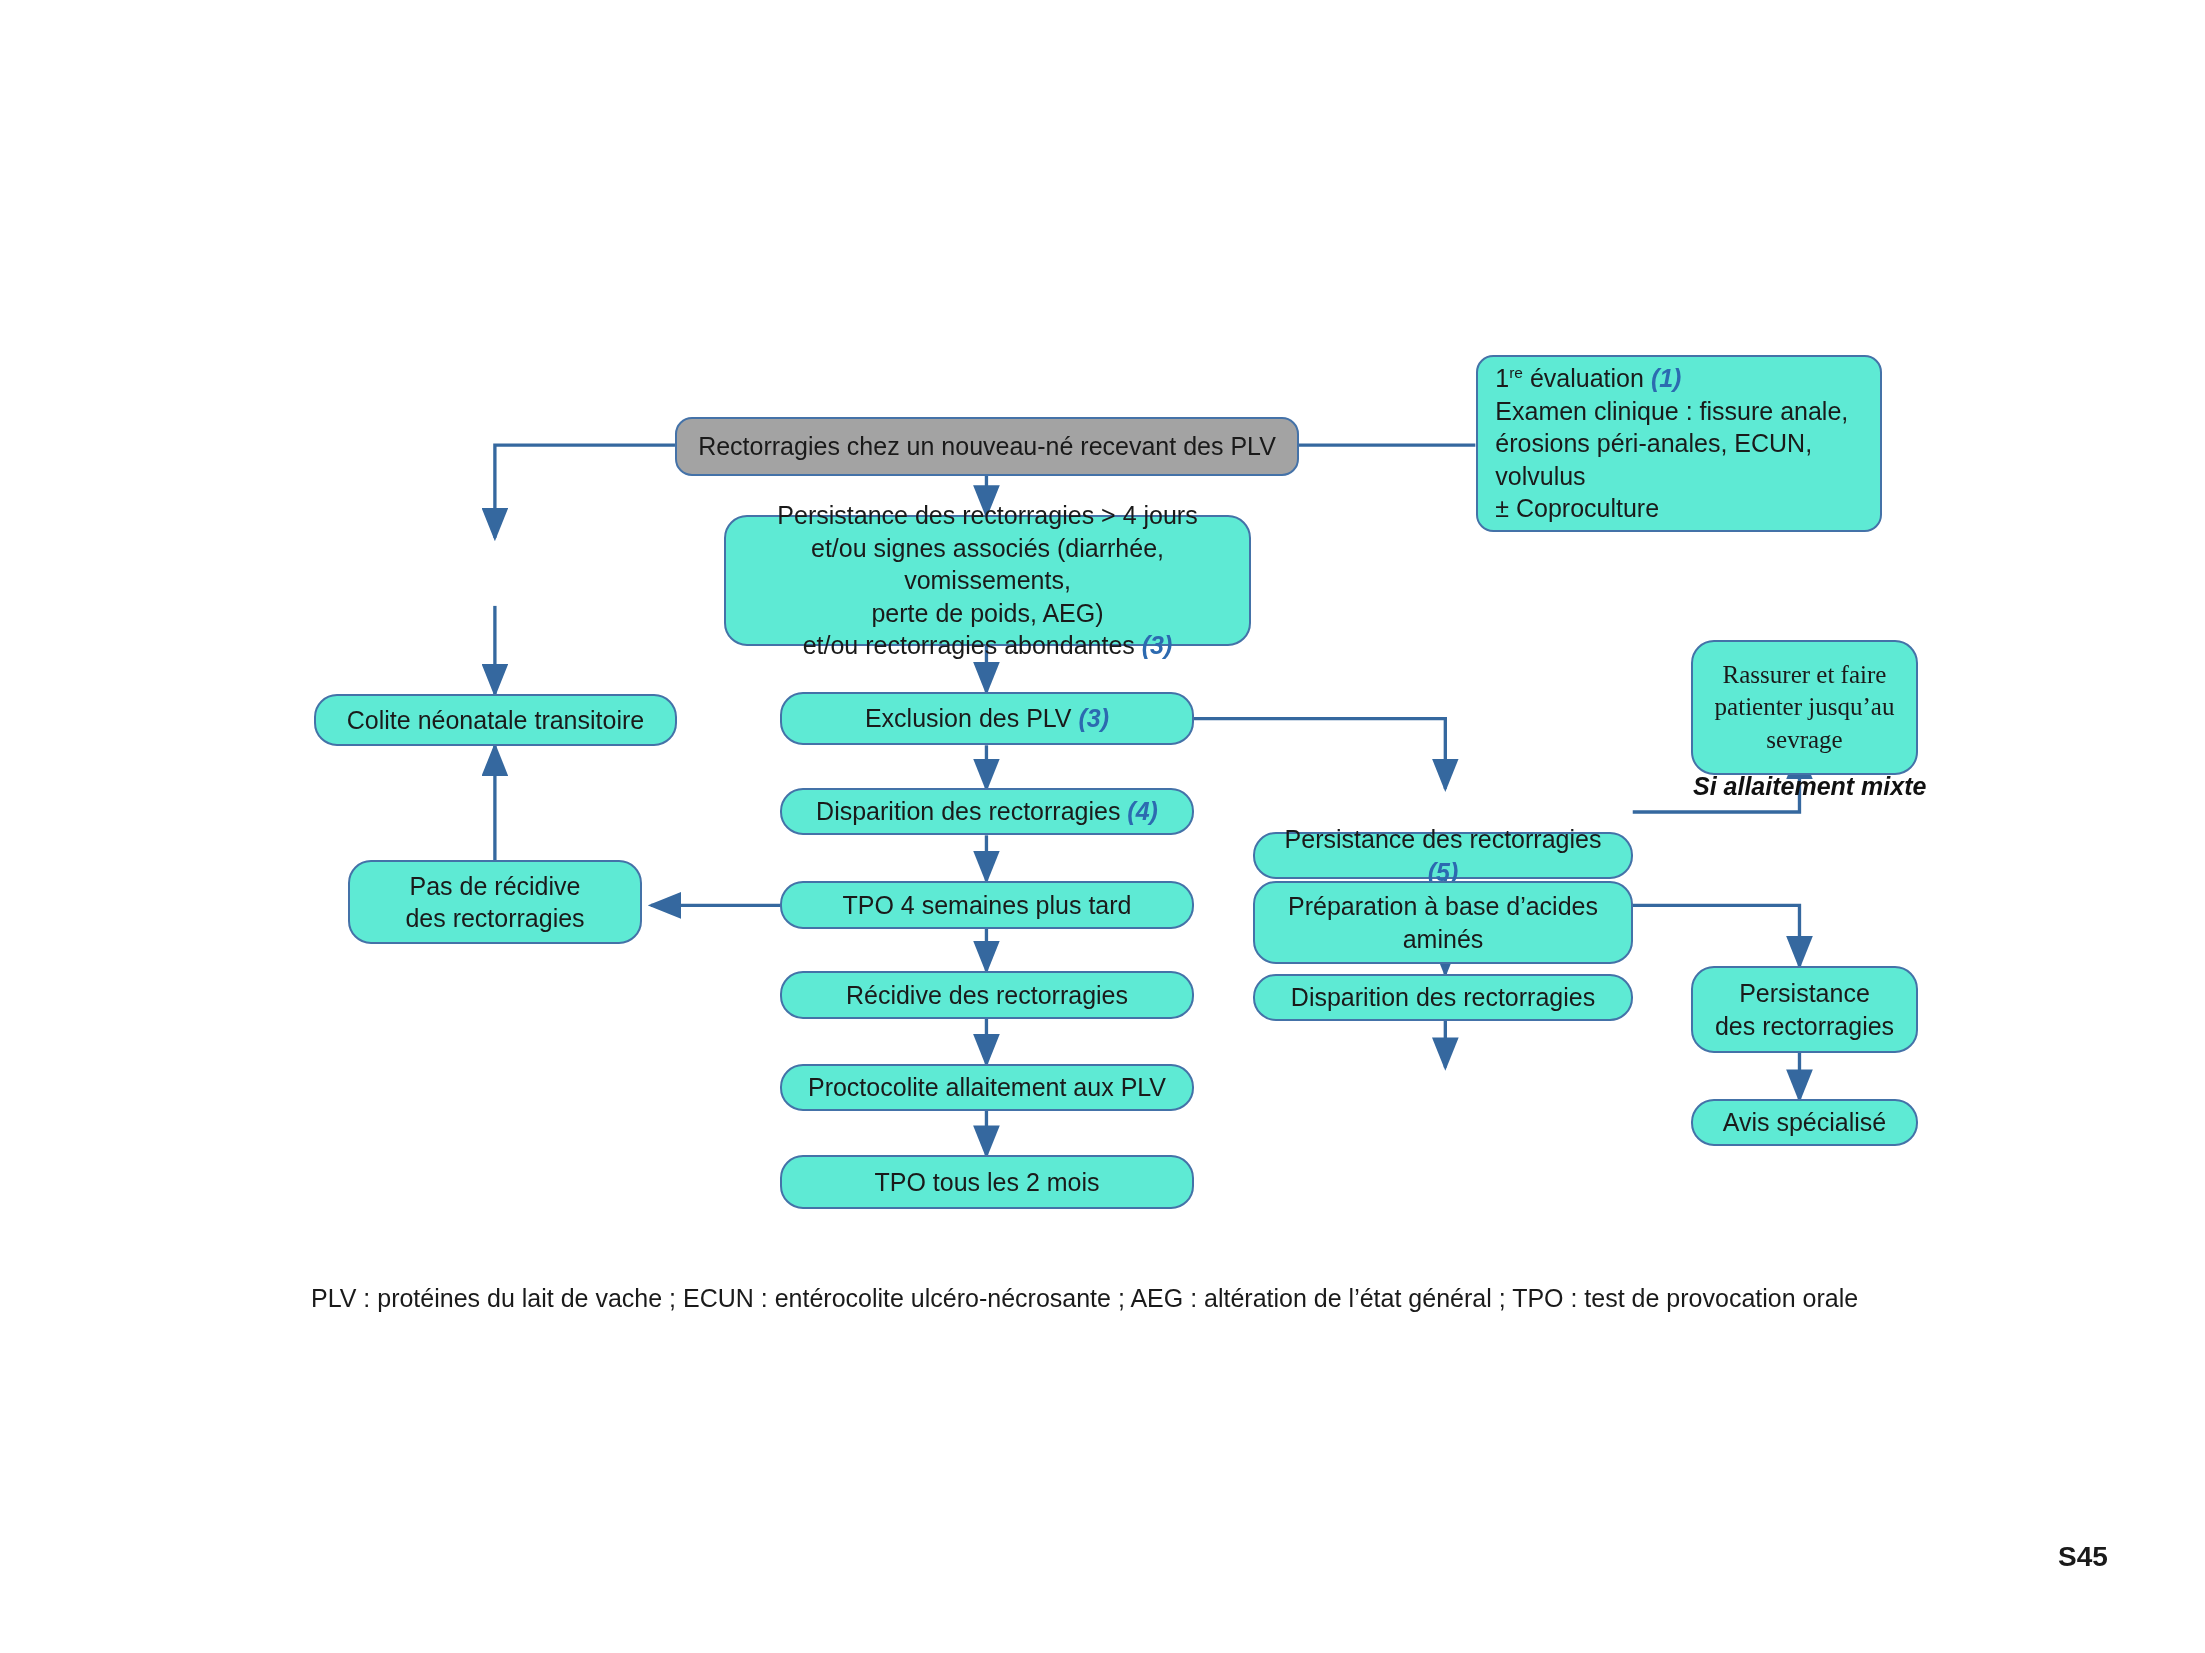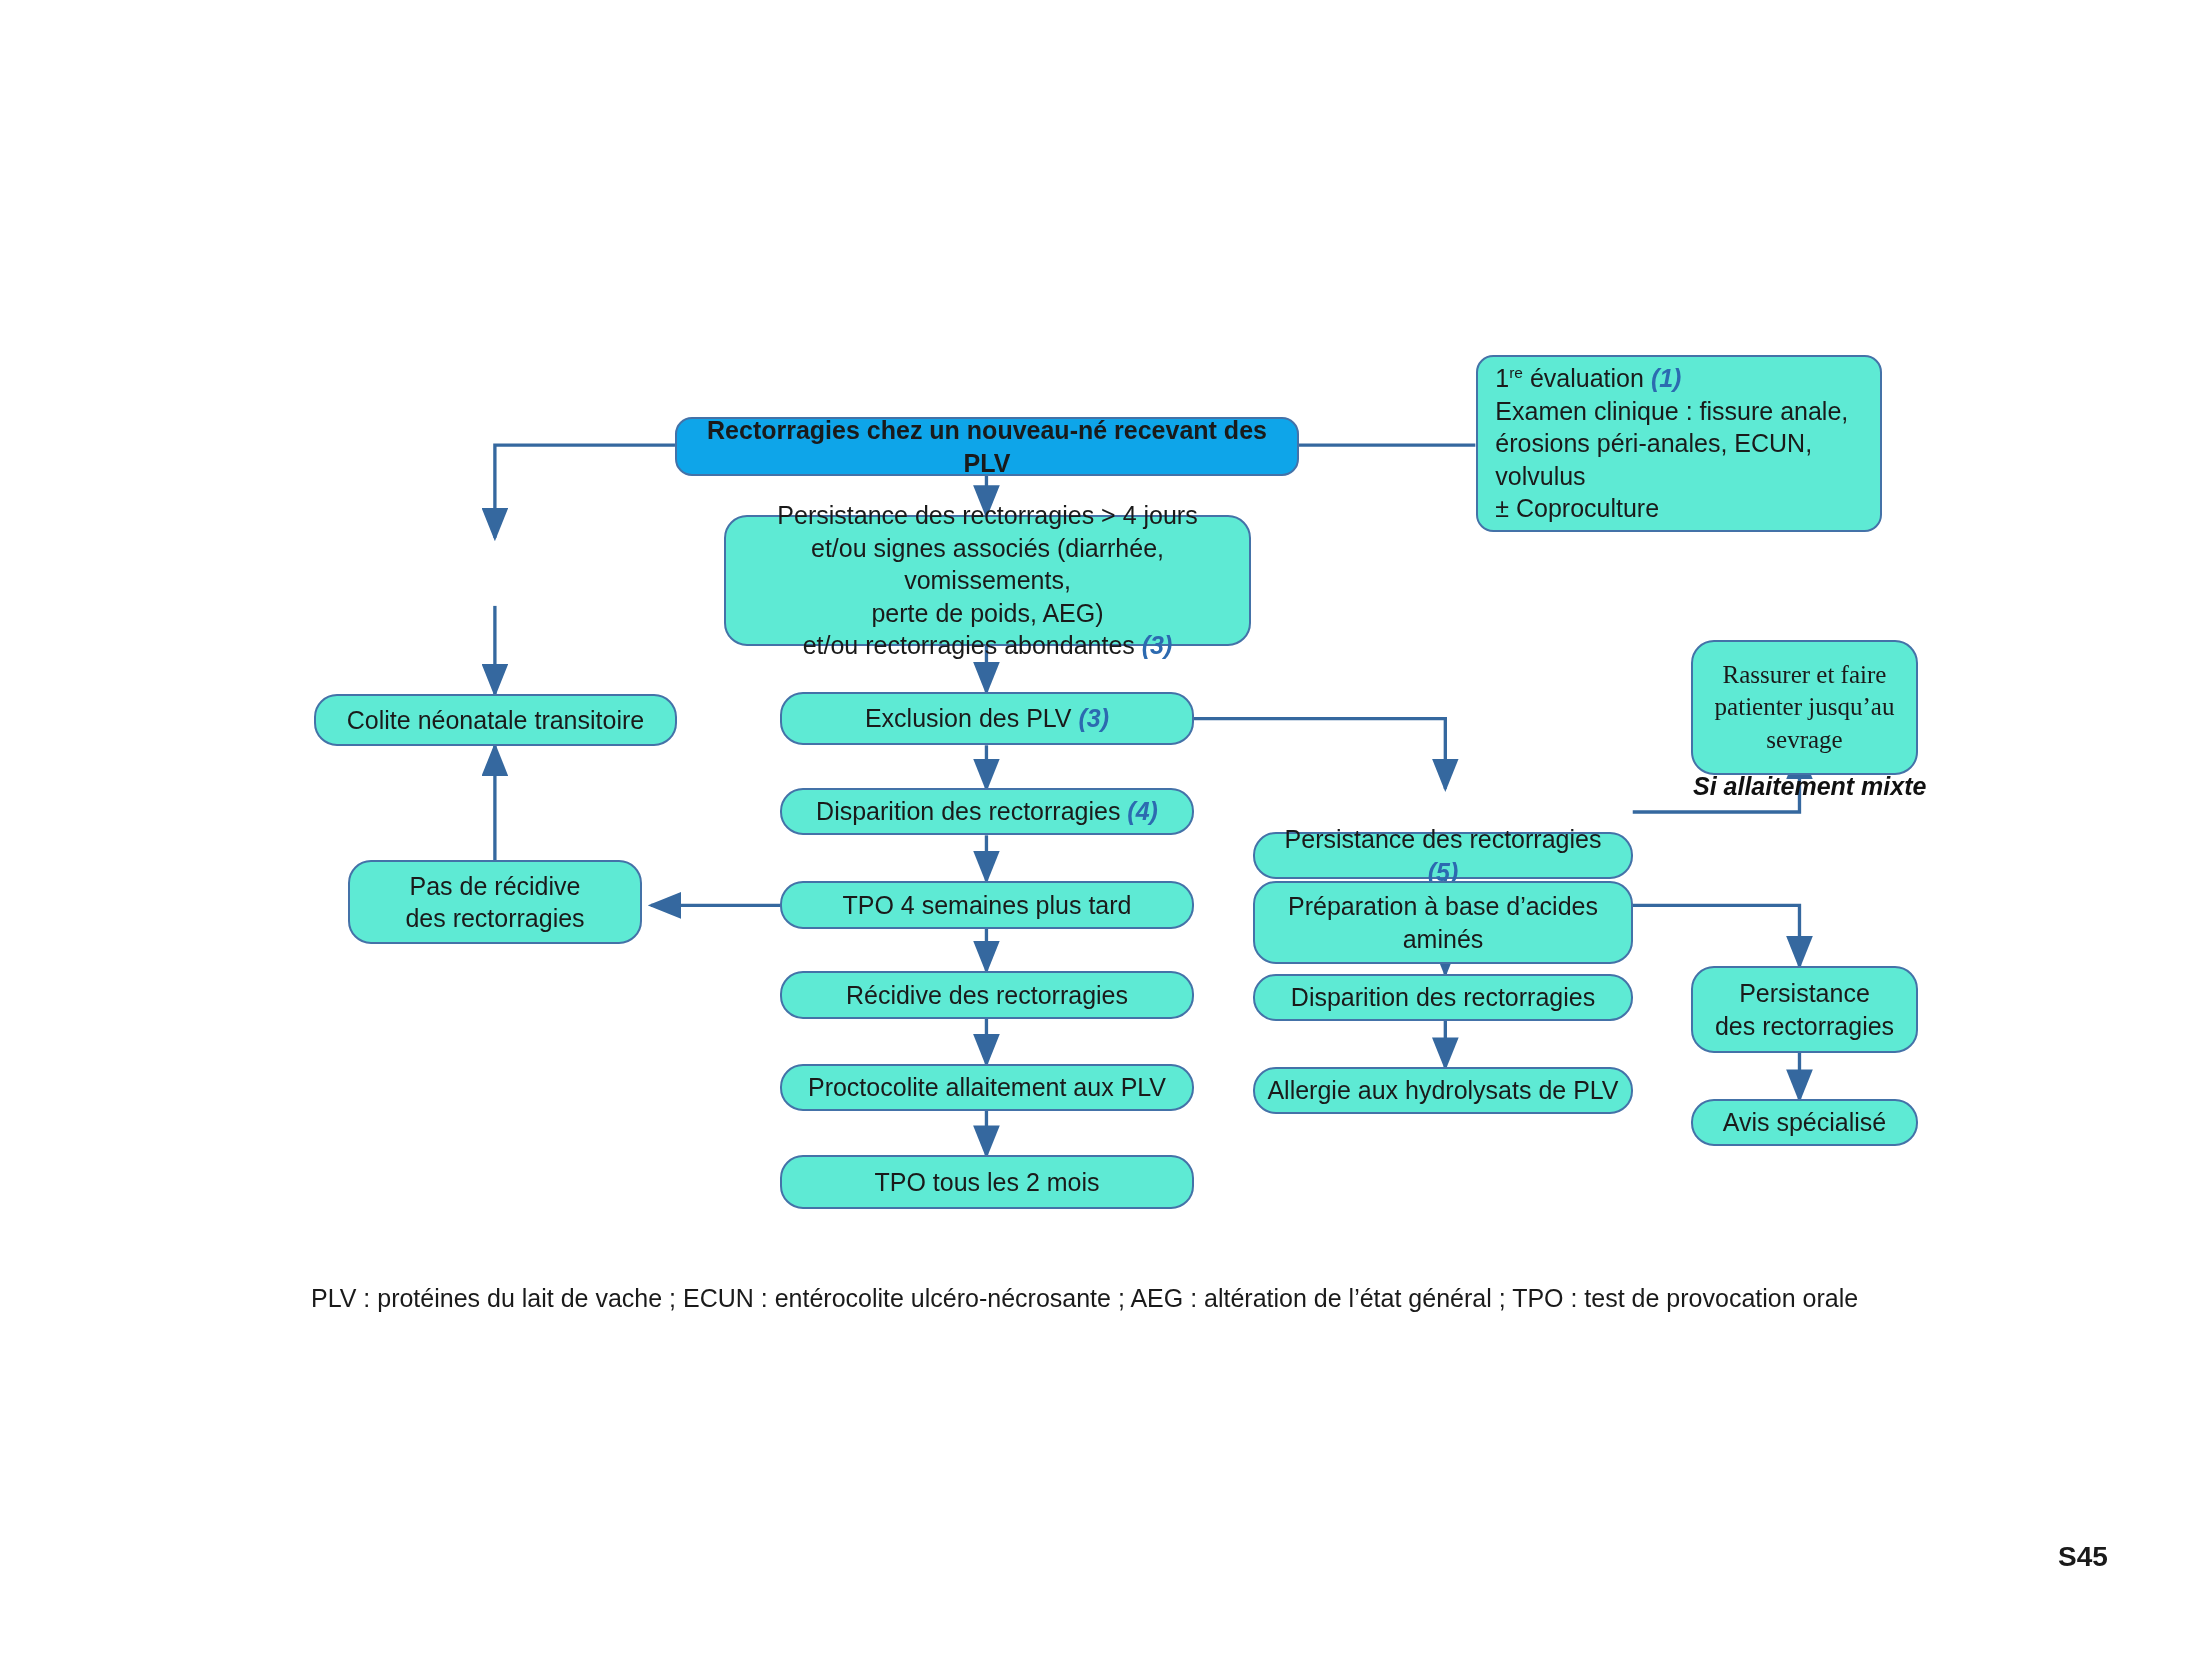--- a/index.html
+++ b/index.html
@@ -36,22 +36,22 @@
     display: flex;
     align-items: center;
     justify-content: center;
     text-align: center;
     color: #1a1a1a;
     font-size: 25px;
     line-height: 1.30;
     padding: 4px 12px;
   }
   .node.title-node {
-    background: #0ea5e9;
-    font-weight: bold;
+    background: #a3a3a3;
+    font-weight: normal;
     border-radius: 17px;
   }
   .node.left-align {
     justify-content: flex-start;
     text-align: left;
     border-radius: 17.3px;
     padding: 6.7px 17.3px;
   }
   .node .inner { width: 100%; }
   .ref {
@@ -220,23 +220,20 @@
     <span class="inner">
       <span>Persistance</span><br>
       <span>des rectorragies</span>
     </span>
   </div>
 
   <div class="node" style="left:780px; top:1064px; width:414px; height:47px;">
     <span class="inner">Proctocolite allaitement aux PLV</span>
   </div>
 
-  <div class="node" style="left:1253px; top:1067px; width:380px; height:47px;">
-    <span class="inner">Allergie aux hydrolysats de PLV</span>
-  </div>
 
   <div class="node" style="left:1691px; top:1099px; width:227px; height:47px;">
     <span class="inner">Avis spécialisé</span>
   </div>
 
   <div class="node" style="left:780px; top:1155px; width:414px; height:54px;">
     <span class="inner">TPO tous les 2 mois</span>
   </div>
 
   <div class="free-label" style="left:1693px; top:772px;">Si allaitement mixte</div>

